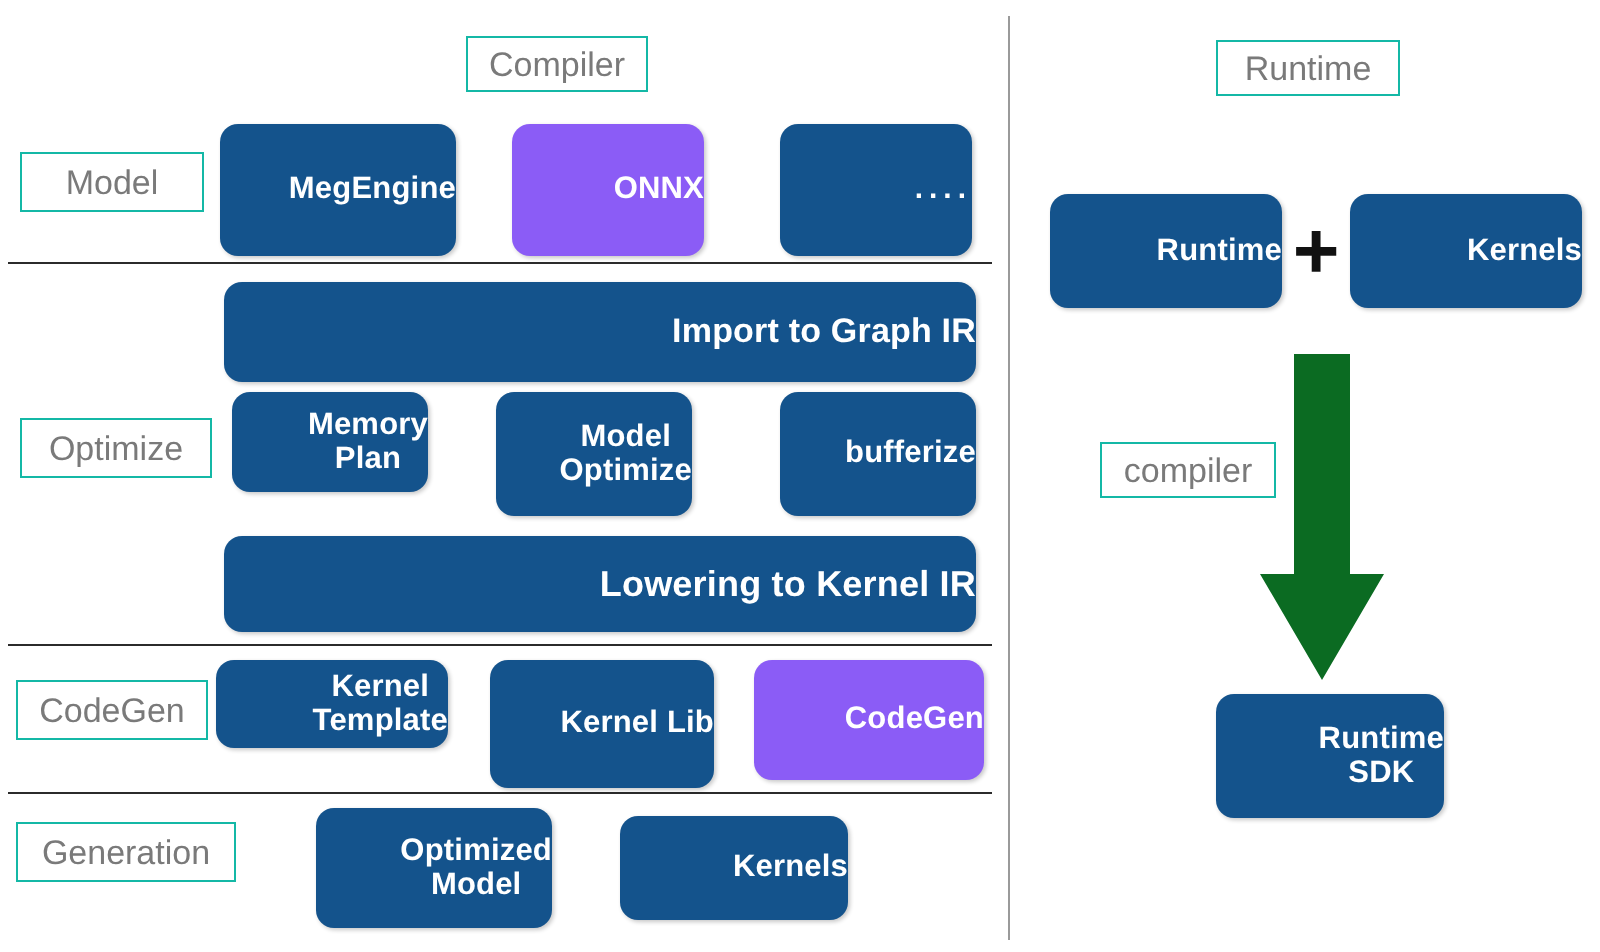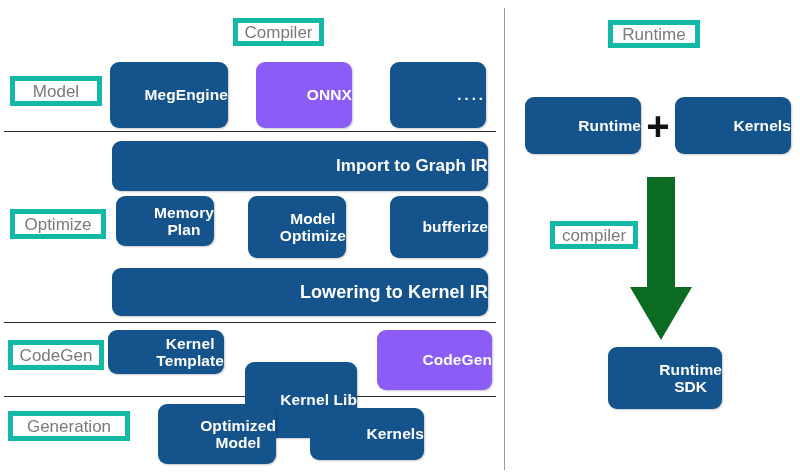--- a/index.html
+++ b/index.html
@@ -35,21 +35,21 @@
     box-shadow: 1px 1px 2px rgba(0,0,0,0.22);
     white-space: pre-line;
   }
   .box.blue  { background: #14538c; }
   .box.gray  { background: #8b5cf6; }
 
   .tag {
     position: absolute;
     box-sizing: border-box;
     background: #ffffff;
-    border: 5px solid #14b8a6;
+    border: 1px solid #14b8a6;
     color: #7a7a7a;
     font-weight: normal;
     font-size: 17px;
     line-height: 1;
     display: flex;
     align-items: center;
     justify-content: center;
     text-align: center;
     white-space: nowrap;
   }
@@ -100,21 +100,21 @@
 
   <div class="tag" style="left:10px; top:76px; width:92px; height:30px;">
     <span>Model</span>
   </div>
   <div class="tag" style="left:10px; top:209px; width:96px; height:30px;">
     <span>Optimize</span>
   </div>
   <div class="tag" style="left:8px; top:340px; width:96px; height:30px;">
     <span>CodeGen</span>
   </div>
-  <div class="tag" style="left:8px; top:411px; width:122px; height:30px;">
+  <div class="tag" style="left:8px; top:411px; width:110px; height:30px;">
     <span>Generation</span>
   </div>
 
   <div class="hline" style="left:4px; top:131px; width:492px;"></div>
   <div class="hline" style="left:4px; top:322px; width:492px;"></div>
   <div class="hline" style="left:4px; top:396px; width:492px;"></div>
 
   <div class="box blue" style="left:110px; top:62px; width:118px; height:66px;">
     <span>MegEngine</span>
   </div>
@@ -142,21 +142,21 @@
   </div>
 
   <div class="box blue" style="left:112px; top:268px; width:376px; height:48px; font-size:18px;">
     <span>Lowering to Kernel IR</span>
   </div>
 
   <div class="box blue" style="left:108px; top:330px; width:116px; height:44px;">
     <span>Kernel
 Template</span>
   </div>
-  <div class="box blue" style="left:245px; top:330px; width:112px; height:76px;margin-top:32px;">
+  <div class="box blue" style="left:245px; top:330px; width:112px; height:64px;">
     <span>Kernel Lib</span>
   </div>
   <div class="box gray" style="left:377px; top:330px; width:115px; height:60px;">
     <span>CodeGen</span>
   </div>
 
   <div class="box blue" style="left:158px; top:404px; width:118px; height:60px;padding-left:46px;">
     <span>Optimized
 Model</span>
   </div>

